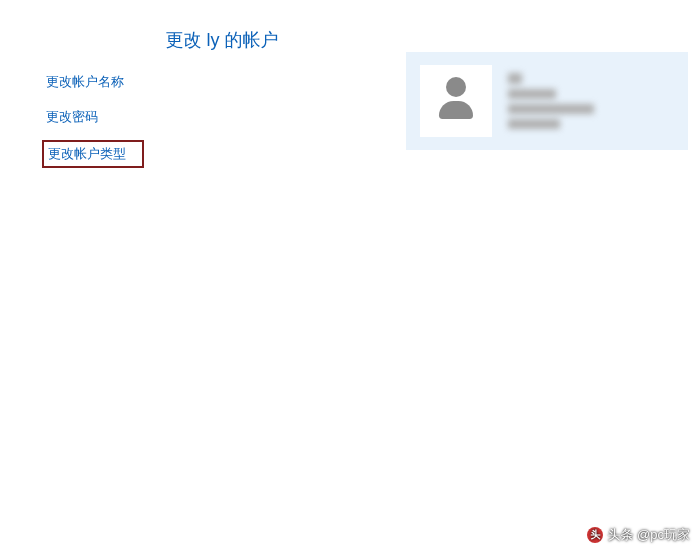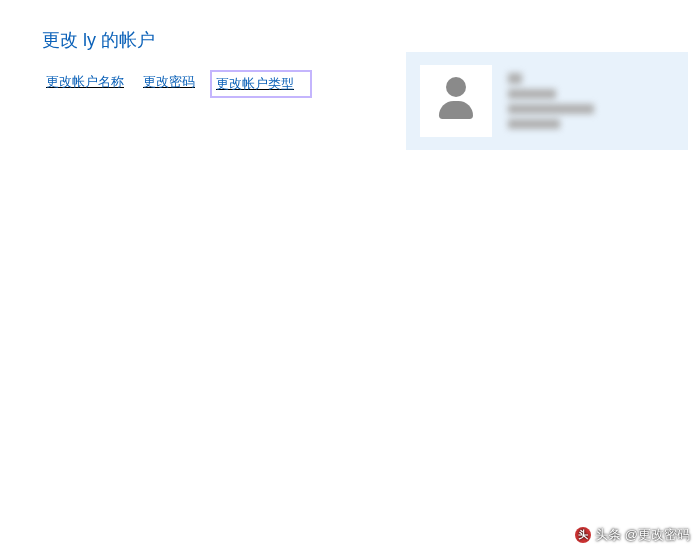--- a/index.html
+++ b/index.html
@@ -1,15 +1,15 @@
 <!DOCTYPE html>
 <html><head>
   <meta charset="utf-8">
   <style>
-    * { margin: 0; padding: 0; box-sizing: border-box; }
+    * { margin: 0; padding: 0; box-sizing: border-box; text-align: center; }
     body {
       width: 700px;
       height: 550px;
       font-family: "Microsoft YaHei", "Segoe UI", sans-serif;
       background: #fff;
       position: relative;
       overflow: hidden;
     }
     .content {
       padding: 28px 0 0 42px;
@@ -19,32 +19,32 @@
       flex: 0 0 360px;
     }
     .page-title {
       color: #0b61b8;
       font-size: 18px;
       font-weight: 400;
       margin-bottom: 18px;
     }
     .links {
       display: flex;
+      flex-direction: column;
       gap: 11px;
-      text-decoration: underline;
     }
     .link-item {
       color: #0b61b8;
       font-size: 13px;
       cursor: pointer;
       width: fit-content;
       padding: 3px 4px;
     }
     .link-item.highlighted {
-      border: 2px solid #c4b5fd;
+      border: 2px solid #7f1d1d;
       padding: 3px 16px 3px 4px;
     }
     .account-card {
       position: absolute;
       top: 52px;
       right: 12px;
       width: 282px;
       height: 98px;
       background: #e8f2fb;
       display: flex;
@@ -128,14 +128,14 @@
   <div class="account-info">
     <div class="info-line l1"></div>
     <div class="info-line l2"></div>
     <div class="info-line l3"></div>
     <div class="info-line l4"></div>
   </div>
 </div>
 
 <div class="watermark">
   <span class="wm-icon">头</span>
-  <span>头条 @更改密码</span>
+  <span>头条 @pc玩家</span>
 </div>
 
 </body></html>

